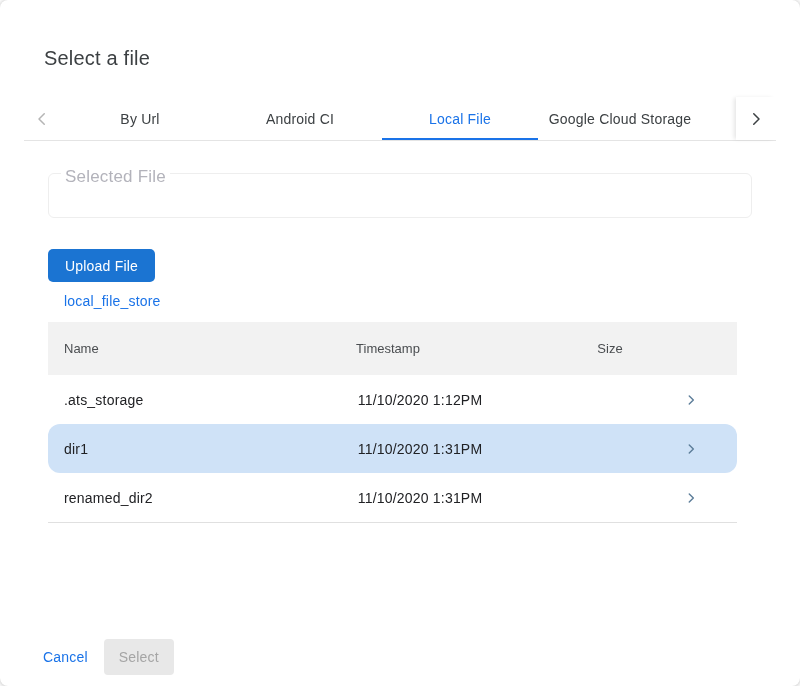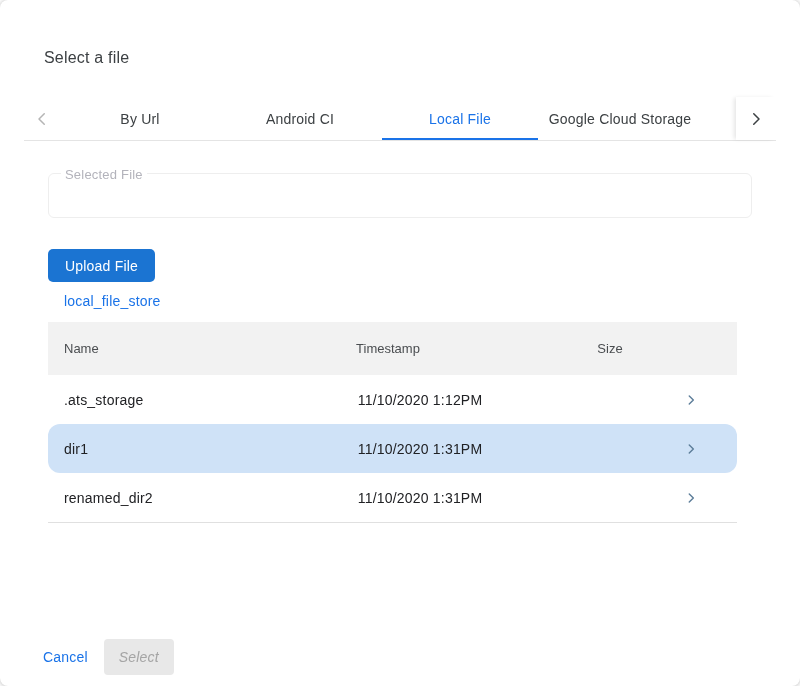--- a/index.html
+++ b/index.html
@@ -4,21 +4,21 @@
 <style>
   * { box-sizing: border-box; margin: 0; padding: 0; }
   html, body { width: 800px; height: 686px; background: #fff; overflow: hidden;
     font-family: "Liberation Sans", sans-serif; }
   .dialog {
     position: relative; width: 800px; height: 686px; background: #fff;
     border-radius: 8px; box-shadow: 0 0 4px rgba(0,0,0,.22), 0 2px 8px rgba(0,0,0,.08);
     overflow: hidden;
   }
   .dialog-title {
-    margin: 46px 44px 0; font-size: 16px; line-height: 24px; color: #3c4043;
+    margin: 46px 44px 0; font-size: 20px; line-height: 24px; color: #3c4043;
     font-weight: 400; letter-spacing: .2px;
   }
   
   .tabbar {
     margin: 27px 24px 0; height: 44px; display: flex; align-items: stretch;
     border-bottom: 1px solid #e4e4e4; position: relative;
   }
   .pager { width: 36px; display: flex; align-items: center; justify-content: center;
     background: #fff; cursor: pointer; border: none; }
   .pager.right { margin-left: auto; width: 40px; box-shadow: -3px 0 4px -1px rgba(0,0,0,.10); }
@@ -33,21 +33,21 @@
     background: #1a73e8;
   }
   
   .content { margin: 0 48px; }
   .field {
     position: relative; margin-top: 32px; height: 45px;
     border: 1px solid #eeeeee; border-radius: 6px; background: #fff;
   }
   .field-label {
     position: absolute; top: -7px; left: 12px; background: #fff; padding: 0 4px;
-    font-size: 13px; color: #b3b3bb; letter-spacing: .2px;
+    font-size: 17px; color: #b3b3bb; letter-spacing: .2px;
   }
   .field-input {
     width: 100%; height: 100%; border: none; outline: none; background: transparent;
     padding: 0 12px; font-size: 14px; font-family: "Liberation Sans", sans-serif;
   }
   .upload-btn {
     margin-top: 31px; height: 33px; padding: 0 17px; border: none; border-radius: 5px;
     background: #1b74d2; color: #fff; font-size: 14px; letter-spacing: .2px;
     font-family: "Liberation Sans", sans-serif; cursor: pointer; display: inline-flex;
     align-items: center;
@@ -72,21 +72,21 @@
   
   .actions { position: absolute; left: 31px; bottom: 11px; display: flex; gap: 4px; align-items: center; }
   .cancel-btn {
     height: 36px; padding: 0 12px; background: transparent; border: none; border-radius: 4px;
     color: #1a73e8; font-size: 14px; font-family: "Liberation Sans", sans-serif;
     cursor: pointer; letter-spacing: .2px;
   }
   .select-btn {
     height: 36px; width: 70px; border: none; border-radius: 4px;
     background: #e8e8e8; color: #a5a5a5; font-size: 14px;
-    font-family: "Liberation Sans", sans-serif; letter-spacing: .2px; font-style: italic;
+    font-family: "Liberation Sans", sans-serif; letter-spacing: .2px;
   }
   .icon { display: inline-flex; align-items: center; justify-content: center; }
 </style>
 </head>
 <body>
 
 <div class="dialog">
 
   <h1 class="dialog-title">Select a file</h1>
 

